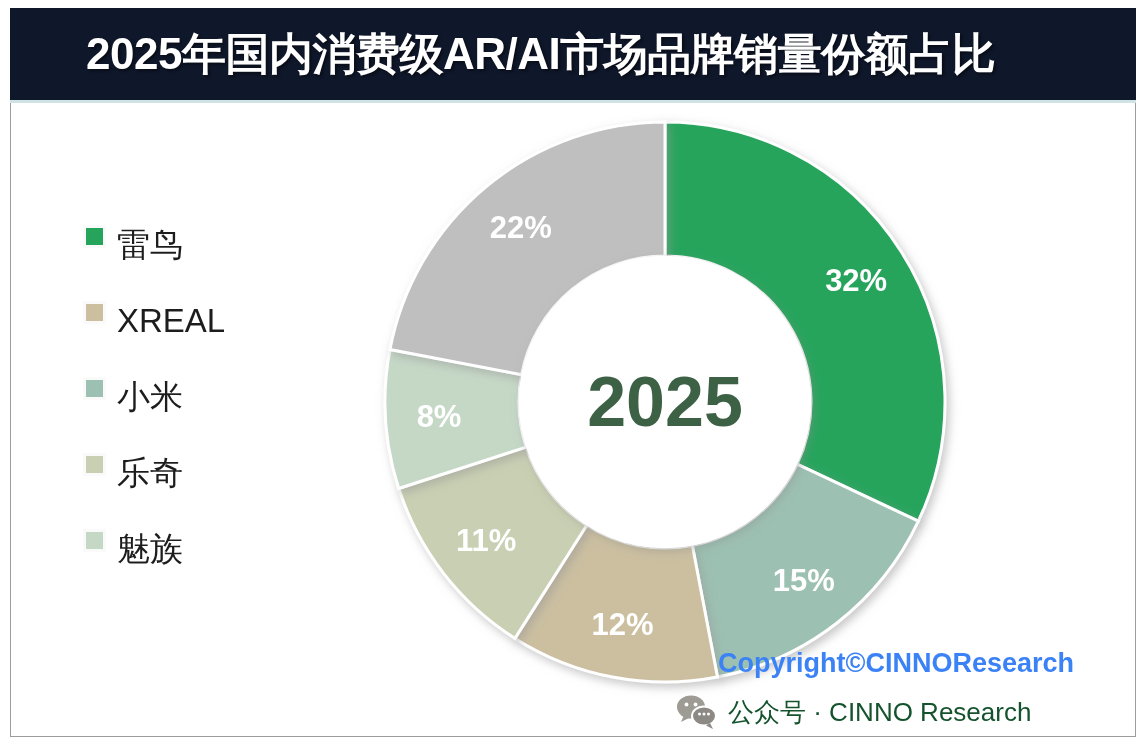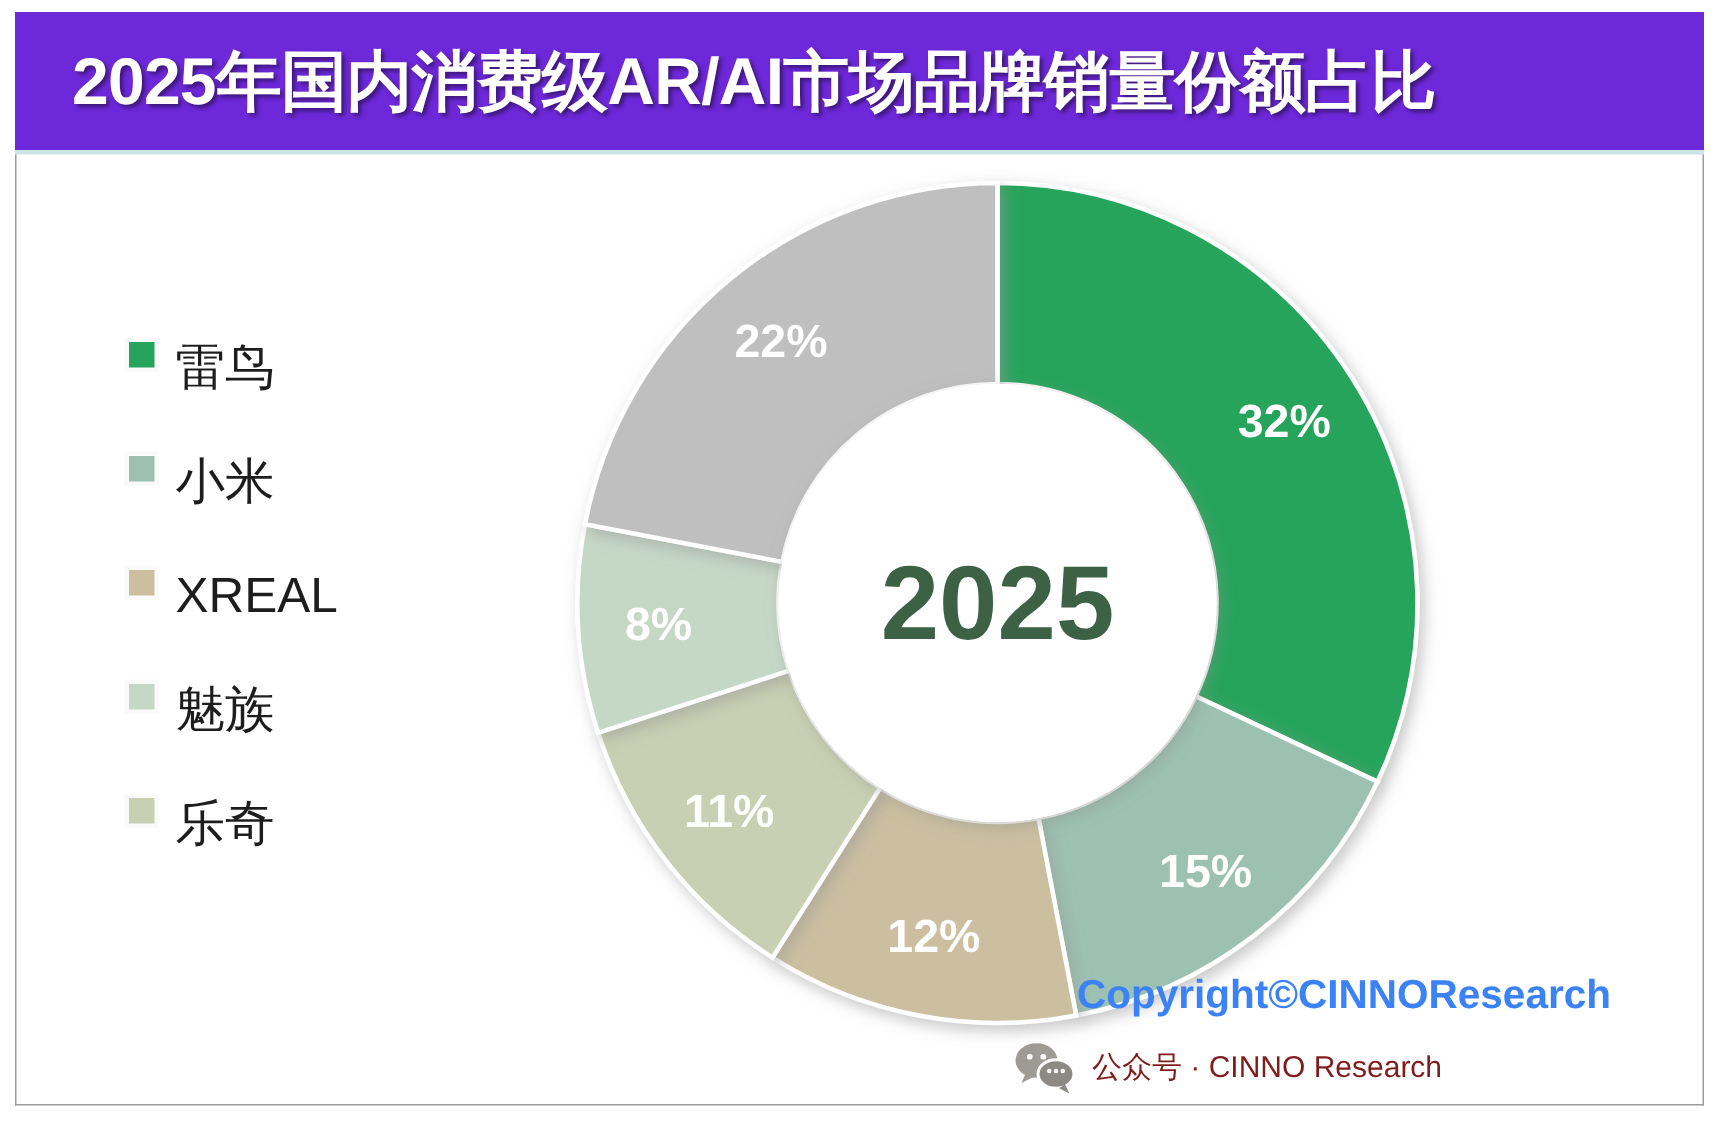--- a/index.html
+++ b/index.html
@@ -35,25 +35,26 @@
     background: #ffffff;
   }
 
   
   .title-band {
     position: absolute;
     left: 10px;
     top: 8px;
     width: 1126px;
     height: 92px;
-    background: #6d28d9;
+    background: #0f172a;
     box-sizing: border-box;
     display: flex;
     align-items: center;
     overflow: hidden;
+    padding-left: 38px;
   }
   .title-text {
     color: #ffffff;
     font-size: 44px;
     font-weight: bold;
     letter-spacing: -0.5px;
     margin-left: 38px;
     white-space: nowrap;
     text-shadow: 2px 2px 3px rgba(0,0,0,0.45);
     font-family: "Liberation Sans", "DejaVu Sans", sans-serif;
@@ -133,22 +134,22 @@
   .watermark {
     position: absolute;
     left: 676px;
     top: 694px;
     display: flex;
     align-items: center;
     white-space: nowrap;
   }
   .wechat-icon { margin-right: 10px; display: block; }
   .watermark-text {
-    font-size: 20px;
-    color: #7f1d1d;
+    font-size: 26px;
+    color: #14532d;
     font-family: "Liberation Sans", "DejaVu Sans", sans-serif;
     line-height: 1;
   }
 </style>
 </head>
 <body>
 
 <div id="page">
 
   <div class="frame"></div>
@@ -157,34 +158,34 @@
     <div class="title-text">2025年国内消费级AR/AI市场品牌销量份额占比</div>
   </div>
   <div class="title-underline"></div>
 
   <div class="legend">
       <div class="legend-item">
         <span class="legend-swatch" style="background: rgb(39, 164, 92);"></span>
         <span class="legend-label">雷鸟</span>
       </div>
       <div class="legend-item">
+        <span class="legend-swatch" style="background: rgb(203, 191, 160);"></span>
+        <span class="legend-label">XREAL</span>
+      </div>
+      <div class="legend-item">
         <span class="legend-swatch" style="background: rgb(156, 192, 177);"></span>
         <span class="legend-label">小米</span>
       </div>
       <div class="legend-item">
-        <span class="legend-swatch" style="background: rgb(203, 191, 160);"></span>
-        <span class="legend-label">XREAL</span>
+        <span class="legend-swatch" style="background: rgb(201, 207, 178);"></span>
+        <span class="legend-label">乐奇</span>
       </div>
       <div class="legend-item">
         <span class="legend-swatch" style="background: rgb(197, 216, 198);"></span>
         <span class="legend-label">魅族</span>
-      </div>
-      <div class="legend-item">
-        <span class="legend-swatch" style="background: rgb(201, 207, 178);"></span>
-        <span class="legend-label">乐奇</span>
       </div>
     </div>
 
   <div class="donut-wrap">
     <svg class="donut-svg" width="620" height="620" viewBox="0 0 620 620">
       <defs>
         <filter id="ringShadow" x="-25%" y="-25%" width="150%" height="150%">
           <feDropShadow dx="3" dy="4" stdDeviation="5" flood-color="#9a9a9a" flood-opacity="0.55"></feDropShadow>
         </filter>
         <filter id="holeShadow" x="-40%" y="-40%" width="180%" height="180%">

